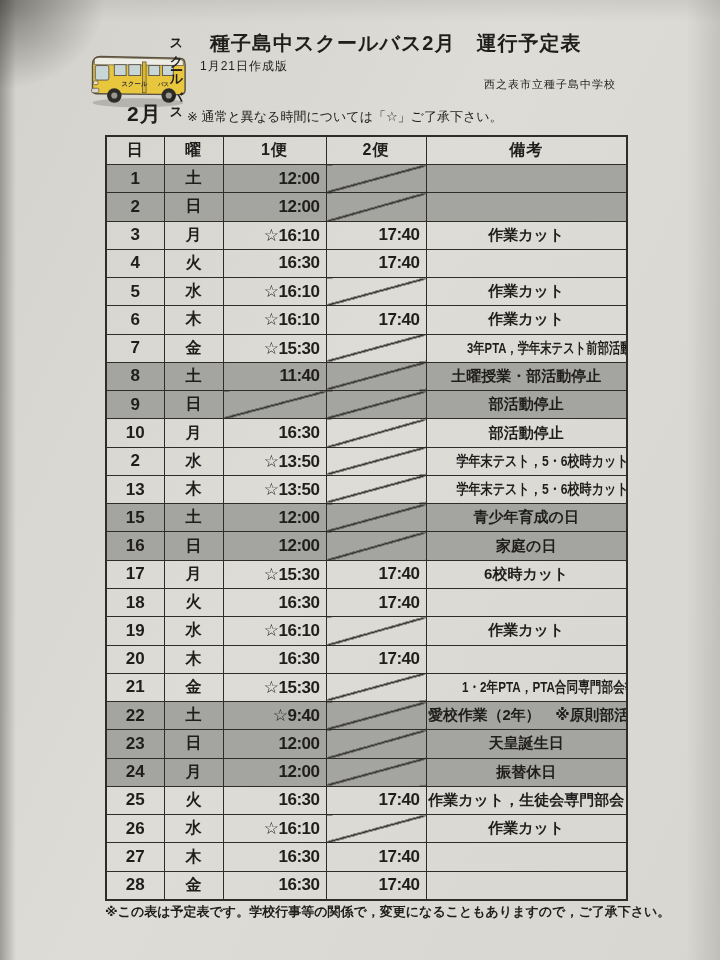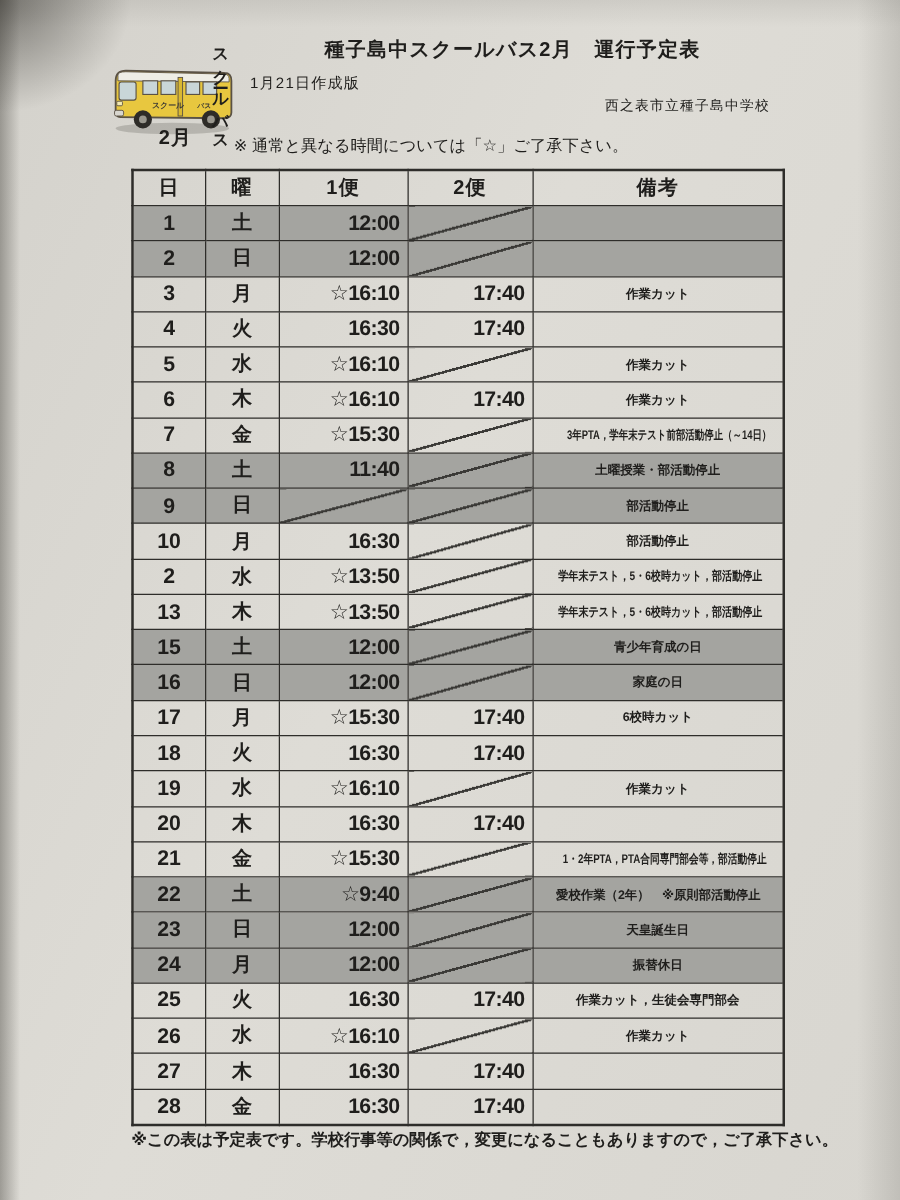--- a/index.html
+++ b/index.html
@@ -9,38 +9,38 @@
     color:#1f1e1c;
     background-color:#d9d7d1;
     background-image:
       radial-gradient(140px 120px at 0px 0px, rgba(45,43,38,0.55), rgba(45,43,38,0) 75%),
       linear-gradient(to right, rgba(80,78,72,0.45) 0px, rgba(80,78,72,0) 16px),
       linear-gradient(to left, rgba(110,108,102,0.22) 0px, rgba(110,108,102,0) 34px),
       linear-gradient(to bottom, rgba(110,108,102,0.14) 0px, rgba(110,108,102,0) 22px),
       linear-gradient(115deg, #d4d2cc 0%, #dedcd6 45%, #d8d6d0 100%);
   }
   .abs{position:absolute;}
-  .page-title{left:200px;top:30px;width:420px;text-align:center;font-size:16px;font-weight:700;letter-spacing:1px;white-space:nowrap;}
+  .page-title{left:210px;top:30px;width:420px;font-size:20px;font-weight:700;letter-spacing:1px;white-space:nowrap;}
   .edition{left:200px;top:58px;width:380px;text-align:left;font-size:12px;letter-spacing:1px;}
   .school{right:104px;top:77px;font-size:11px;letter-spacing:1px;white-space:nowrap;}
-  .month-label{left:127px;top:100px;font-size:16px;font-weight:700;letter-spacing:1px;}
+  .month-label{left:127px;top:100px;font-size:21px;font-weight:700;letter-spacing:1px;}
   .legend-note{left:187px;top:108px;font-size:13px;white-space:nowrap;}
   .bus-vertical{left:167px;top:30px;writing-mode:vertical-rl;text-orientation:upright;font-size:13px;font-weight:700;letter-spacing:2px;}
   .bus-icon{left:78px;top:36px;width:118px;height:80px;}
 
   table{position:absolute;left:105px;top:135px;width:521px;height:766px;
     border-collapse:collapse;table-layout:fixed;background:transparent;}
   table,th,td{border:1px solid #2e2d2a;}
   table{border-width:2px;}
   th{font-size:16px;font-weight:700;height:27px;padding:0;letter-spacing:1px;}
   td{padding:0;height:26px;overflow:hidden;}
   td.day{text-align:center;font-size:17px;font-weight:600;}
   td.wd{text-align:center;font-size:16px;font-weight:700;}
   td.time{text-align:right;padding-right:6px;font-size:17px;font-weight:600;letter-spacing:-0.5px;white-space:nowrap;margin-top:30px;}
-  td.note{text-align:center;font-size:10px;}
+  td.note{text-align:center;font-size:15px;}
   .note-text{display:inline-block;white-space:nowrap;font-weight:600;}
   tr.shaded td{background-color:#a4a4a0;}
   td.slash{background-image:linear-gradient(to bottom right,
       transparent calc(50% - 1px), #3a3936 calc(50% - 1px),
       #3a3936 calc(50% + 1px), transparent calc(50% + 1px));}
 
   .footer-note{left:105px;top:903px;width:521px;text-align:center;font-size:13px;font-weight:600;}
   .footer-note span{display:inline-block;white-space:nowrap;}
 </style>
 </head>

